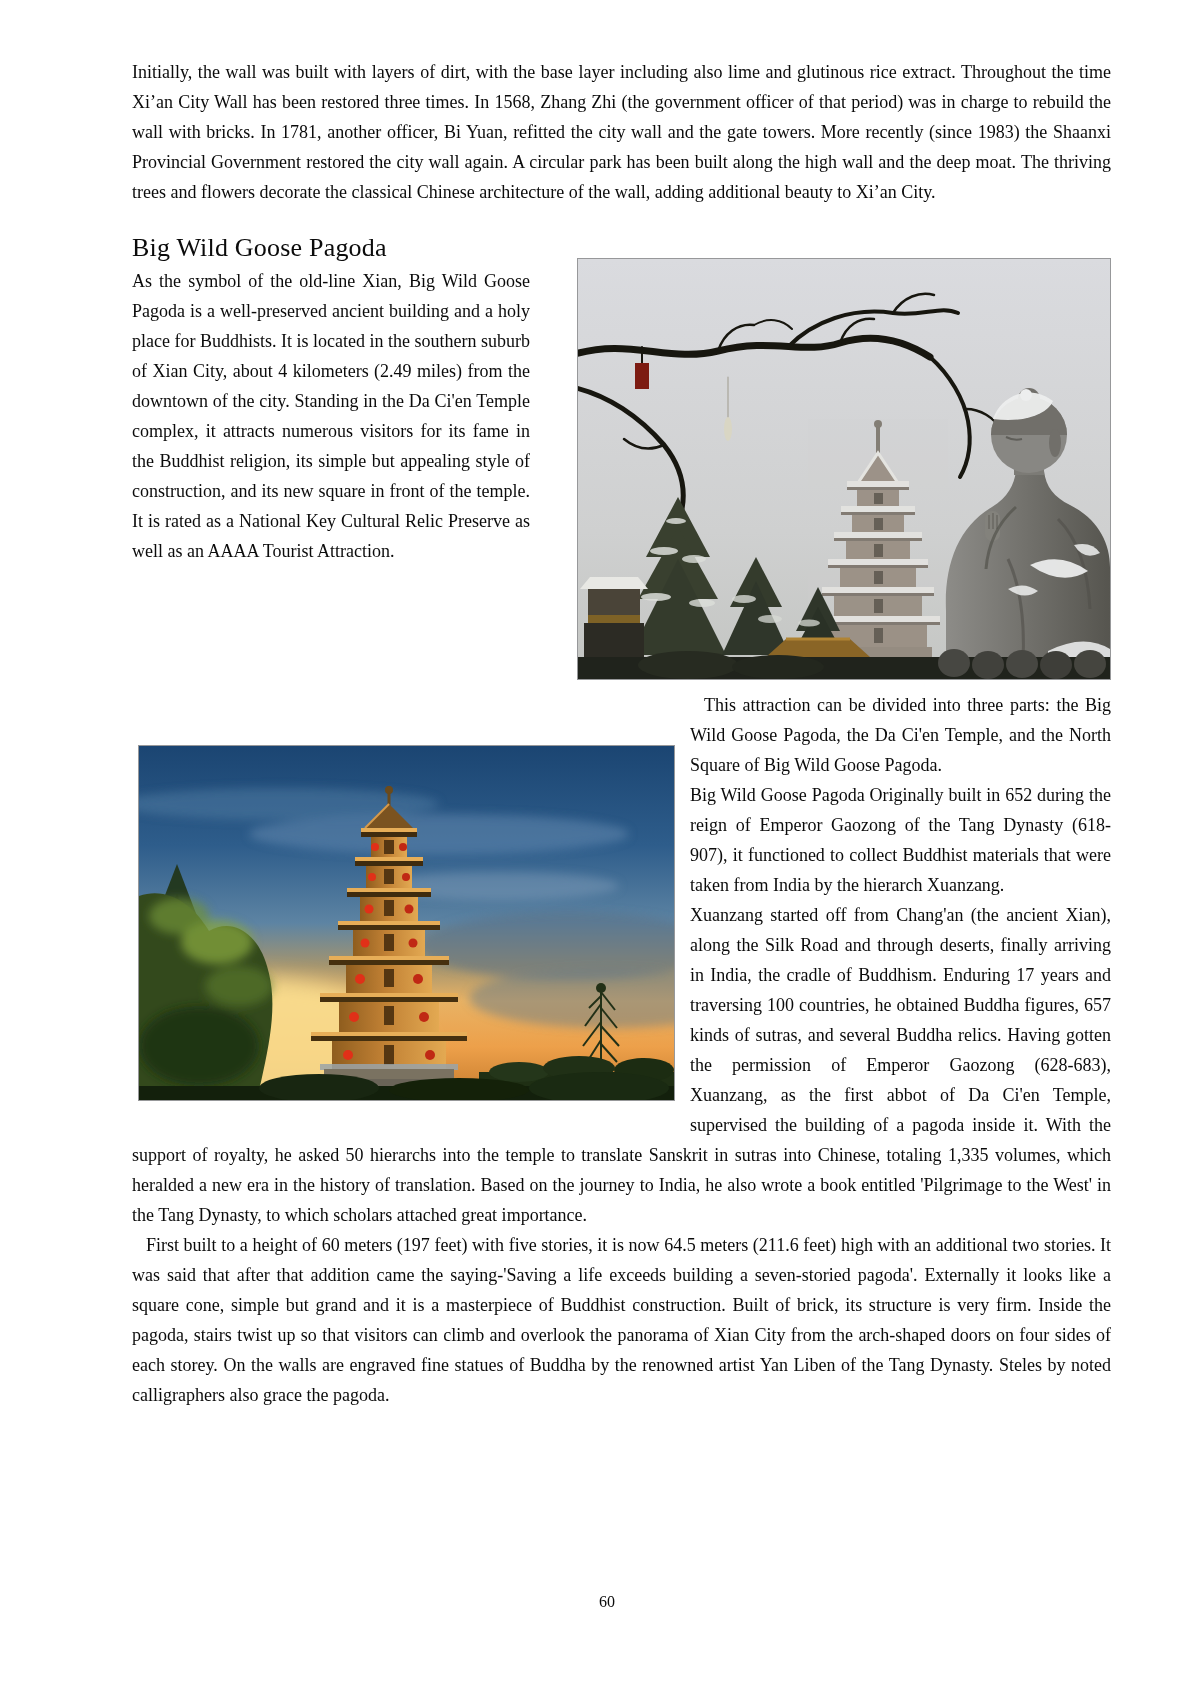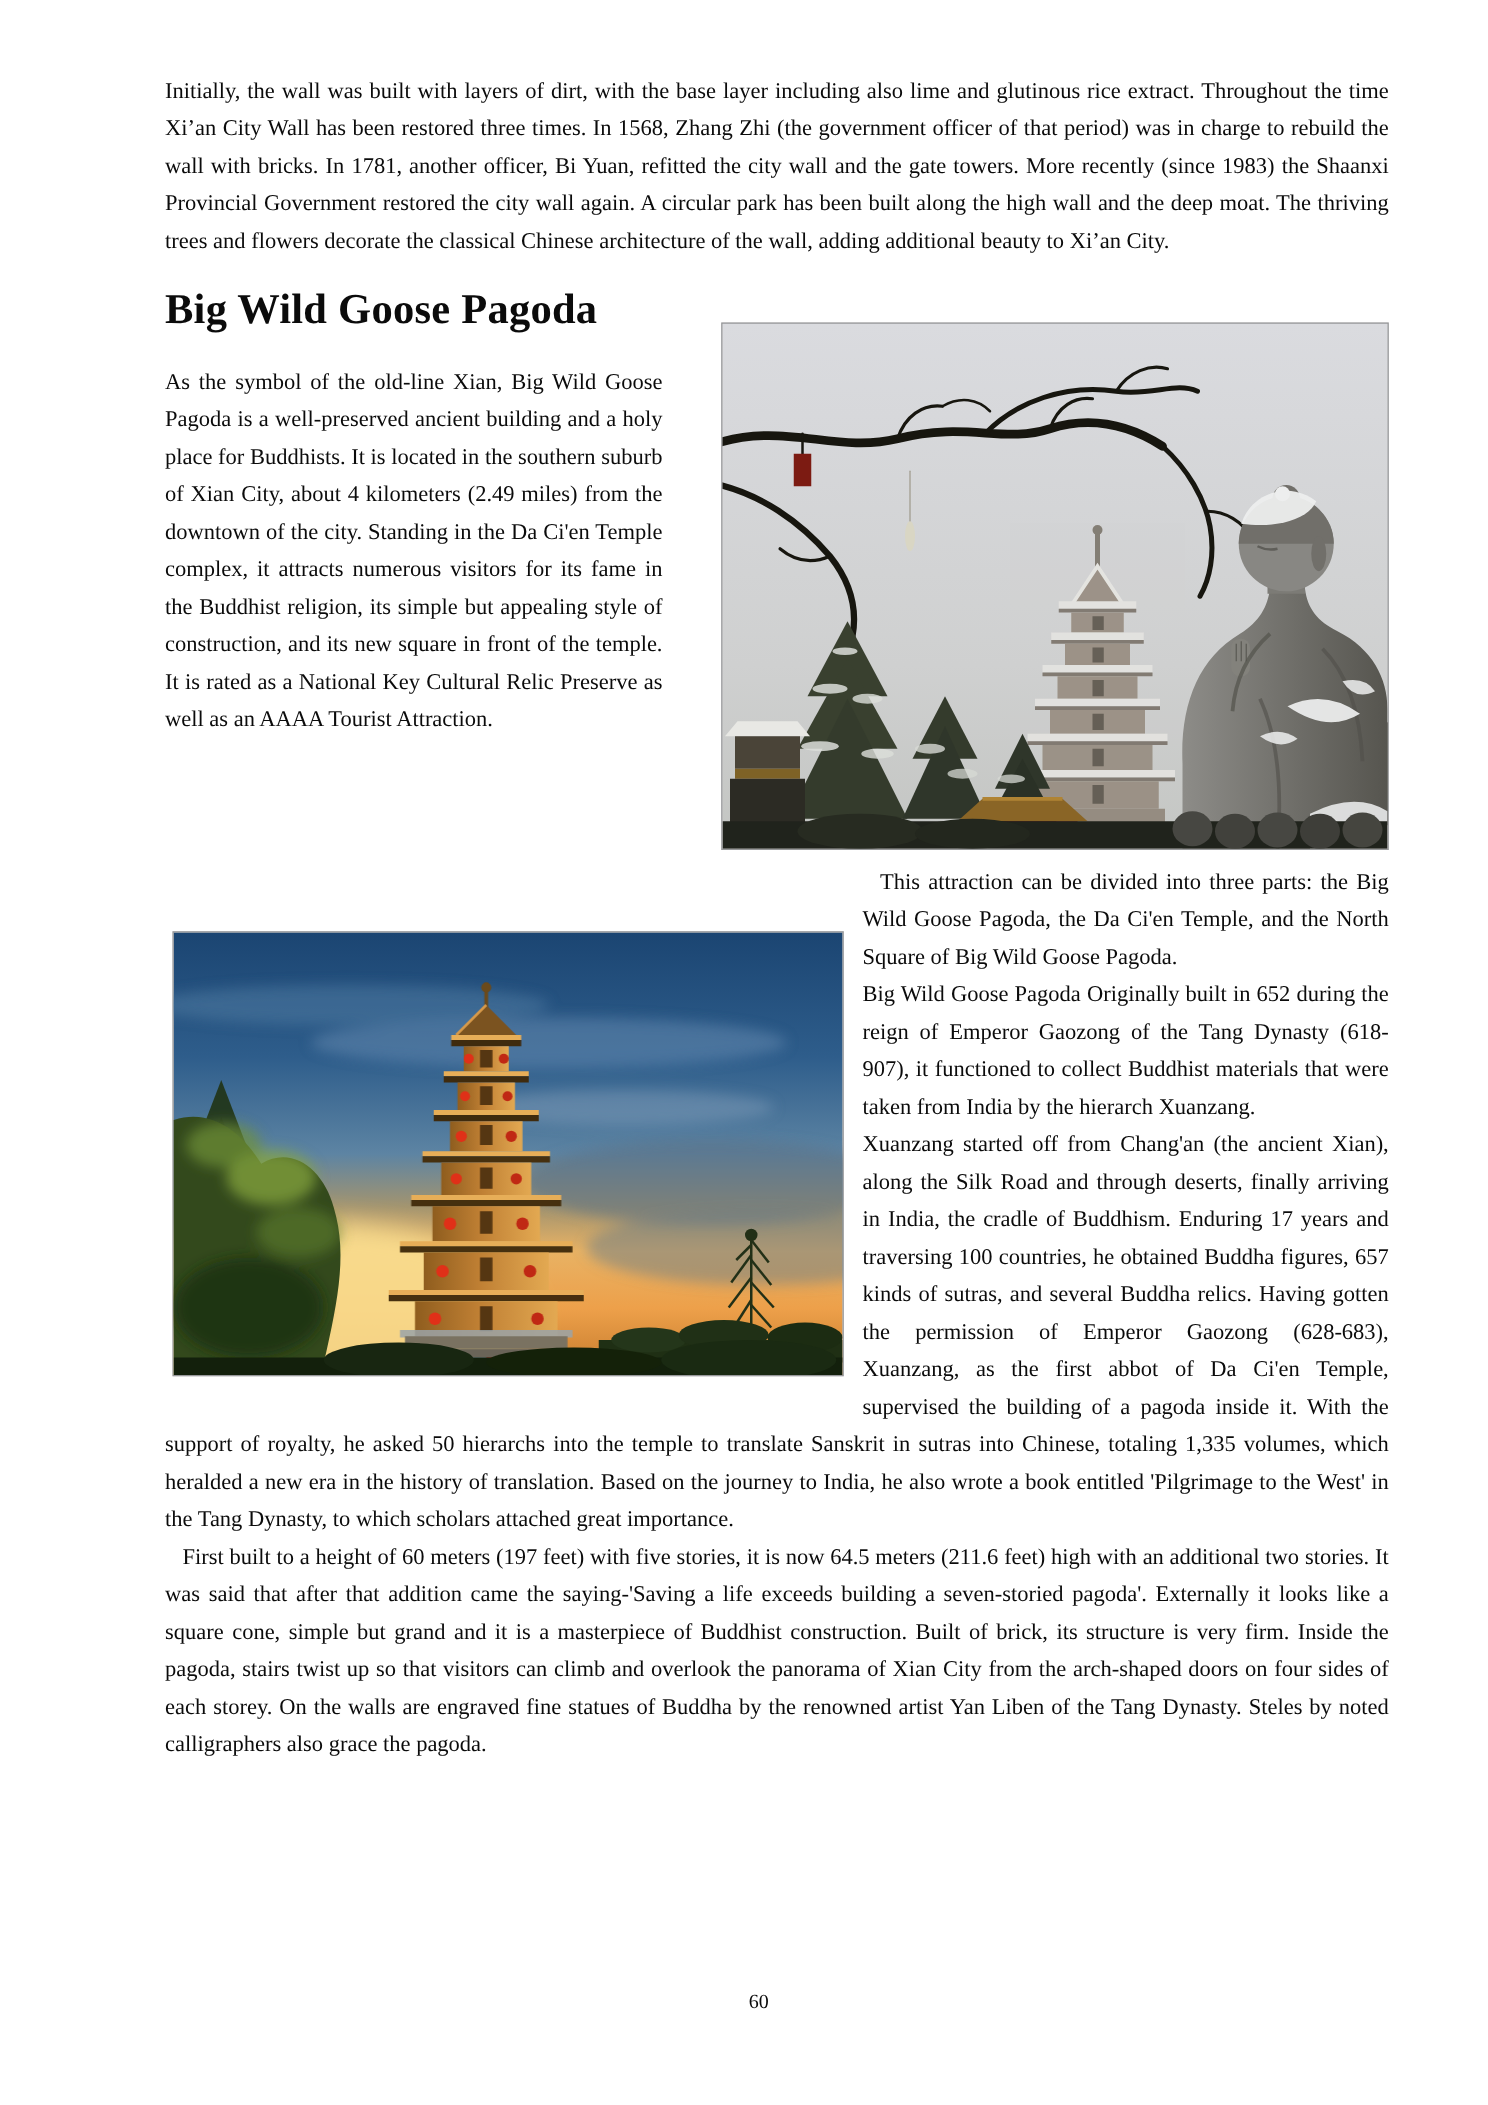--- a/index.html
+++ b/index.html
@@ -15,24 +15,24 @@
   }
   p{
     margin:0;
     font-size:18px;
     line-height:30px;
     text-align:justify;
   }
   .indent{text-indent:14px;}
   .section-a{position:relative;min-height:460px;}
   .section-a h2{
-    font-size:34px;line-height:36px;margin:23px 0 0 0;
-    font-weight:bold;letter-spacing:.2px;
-  }
-  .leftcol{width:398px;margin-top:24px;}
+    font-size:26px;line-height:36px;margin:23px 0 0 0;
+    font-weight:normal;letter-spacing:.2px;
+  }
+  .leftcol{width:398px;}
   .photo{border:1px solid #97989a;display:block;background:#ccc;}
   .photo-snow{
     position:absolute;top:28px;right:0;
     width:532px;height:420px;
   }
   .section-b{clear:both;position:relative;}
   .photo-dusk{
     float:left;width:535px;height:354px;
     margin:55px 15px 14px 6px;
   }

